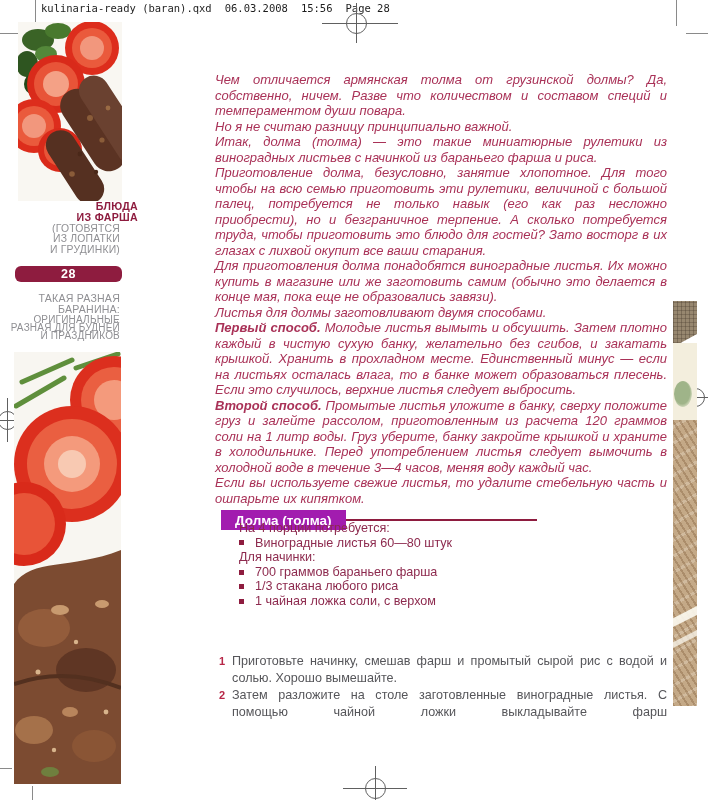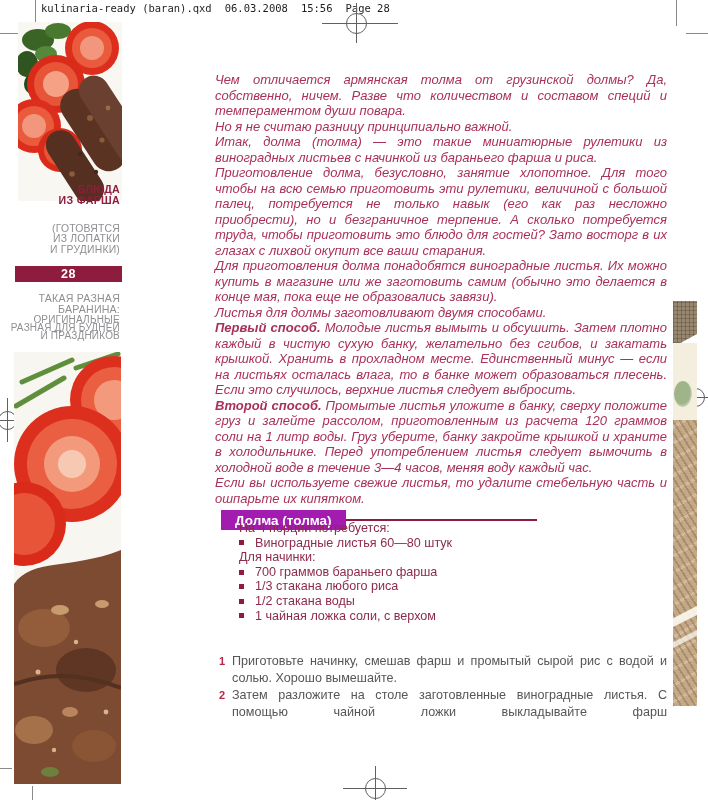--- a/index.html
+++ b/index.html
@@ -16,27 +16,27 @@
     font-family:"DejaVu Sans Mono",monospace;
     font-size:10.5px;color:#1d1d1d;white-space:nowrap;
   }
   .slugline span{margin-right:13px;}
 
   
   .marks-svg{left:0;top:0;width:708px;height:800px;pointer-events:none;}
 
   
   .side-text{left:0;width:120px;text-align:right;}
-  .rubric{top:184px;font-size:10.6px;line-height:11px;font-weight:bold;
-          color:#8e1c3f;letter-spacing:.3px;}
+  .rubric{top:201px;font-size:10.6px;line-height:11px;font-weight:bold;
+          color:#8e1c3f;letter-spacing:.3px;margin-left:18px;}
   .rubric-note{top:224px;font-size:10.4px;line-height:10.3px;color:#8f8f93;letter-spacing:.2px;}
   .page-banner{
     left:15px;top:266px;width:107px;height:16px;background:#8e1c3f;
     color:#ffffff;font-weight:bold;font-size:12.5px;line-height:16px;
-    text-align:center;letter-spacing:.5px;
+    text-align:center;letter-spacing:.5px;border-radius:6px;
   }
   .book-title{top:293px;font-size:10.6px;line-height:11px;color:#8f8f93;letter-spacing:.2px;}
   .book-subtitle{top:316px;font-size:10px;line-height:8.2px;color:#8f8f93;letter-spacing:.2px;}
 
   .photo-top{left:18px;top:22px;width:104px;height:179px;}
   .photo-bottom{left:14px;top:352px;width:107px;height:432px;}
   .photo-top svg,.photo-bottom svg{display:block;width:100%;height:100%;}
 
   
   .intro{left:215px;top:72px;width:452px;color:#a93157;
@@ -260,24 +260,20 @@
   <div class="ing-line">
       <span class="sq"></span>
       <span>700 граммов бараньего фарша</span>
     </div>
   <div class="ing-line">
       <span class="sq"></span>
       <span>1/3 стакана любого риса</span>
     </div>
   <div class="ing-line">
       <span class="sq"></span>
-      <span>1/2 стакана воды</span>
-    </div>
-  <div class="ing-line">
-      <span class="sq"></span>
       <span>1 чайная ложка соли, с верхом</span>
     </div>
 </div>
 
 <div class="abs steps">
   <div class="step">
     <span class="step-num">1</span>
     <p class="step-text">Приготовьте начинку, смешав фарш и промытый сырой рис с водой и солью. Хорошо вымешайте.</p>
   </div>
   <div class="step step-open">

